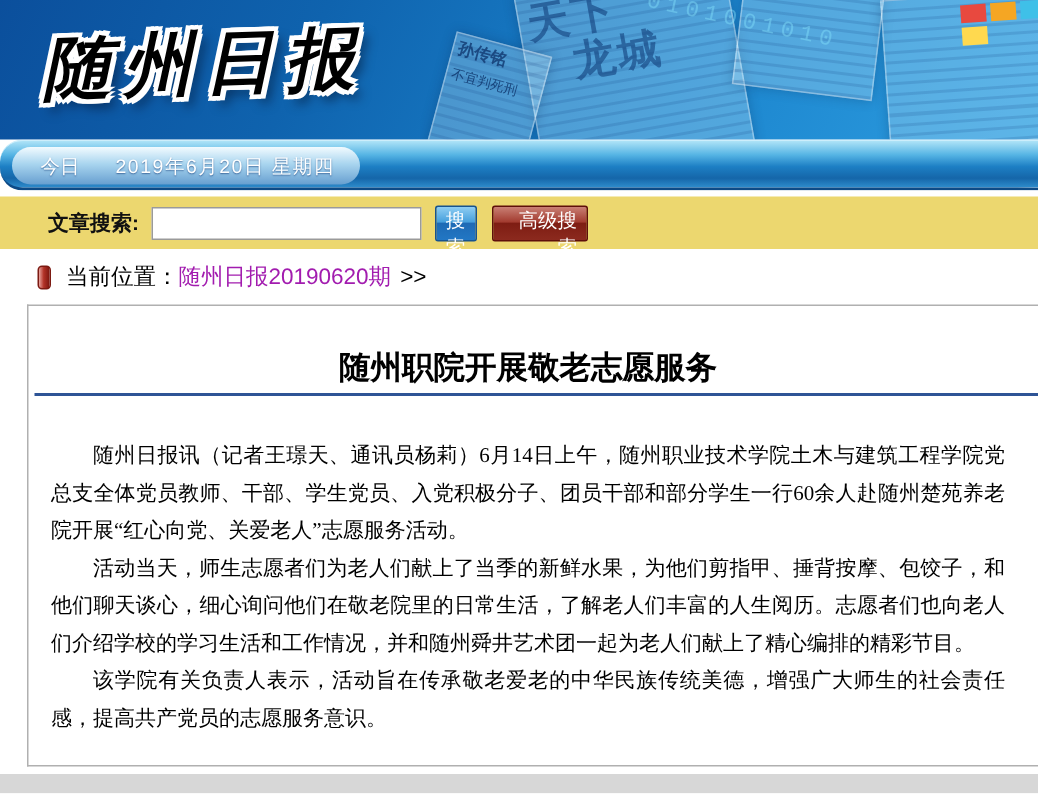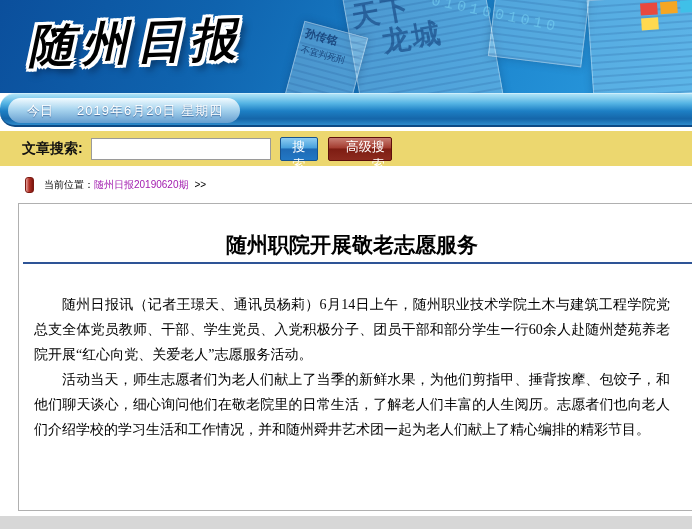--- a/index.html
+++ b/index.html
@@ -40,33 +40,33 @@
   .datepill{position:absolute;left:8px;top:4px;width:232px;height:25px;border-radius:13px;
     background:linear-gradient(180deg,#f2fbff 0%,#a9d5ef 45%,#679fd0 100%);
     display:flex;align-items:center;color:#fff;font-size:13px;
     text-shadow:0 1px 1px rgba(20,60,120,0.65);}
   .today{margin-left:19px;}
   .datetext{margin-left:24px;letter-spacing:1px;}
 
   
   .searchbar{position:absolute;top:131px;left:0;width:692px;height:35px;background:#ecd76f;
     display:flex;align-items:center;}
-  .search-label{margin-left:22px;font-size:14px;font-weight:bold;color:#111;}
+  .search-label{margin-left:32px;font-size:14px;font-weight:bold;color:#111;}
   .search-input{margin-left:8px;width:170px;height:20px;border:1px solid #9a9a9a;background:#fff;
     font-size:13px;padding:0 4px;}
   .btn{height:24px;font-size:13px;color:#fff;border-radius:2px;padding:0 6px;cursor:pointer;
     font-family:"Liberation Sans",sans-serif;}
-  .btn-search{margin-left:9px;width:38px;border:1px solid #17538f;
+  .btn-search{margin-left:9px;width:28px;border:1px solid #17538f;
     background:linear-gradient(180deg,#8ecdf2 0%,#47a0dd 45%,#1e6ab5 50%,#2277c4 100%);}
   .btn-adv{margin-left:10px;width:64px;border:1px solid #5e0f0a;
     background:linear-gradient(180deg,#c97f74 0%,#a33c30 45%,#7e1d13 50%,#8c2a1e 100%);text-align:right;}
 
   
   .breadcrumb{position:absolute;top:166px;left:0;width:692px;height:37px;background:#fff;
-    display:flex;align-items:center;font-size:10px;color:#000;}
+    display:flex;align-items:center;font-size:15px;color:#000;}
   .bc-icon{width:7px;height:14px;margin-left:25px;border-radius:3px;border:1px solid #7c1a12;
     background:linear-gradient(90deg,#e8a49e 0%,#b23227 45%,#7c150e 100%);}
   .bc-text{margin-left:10px;}
   .bc-link{color:#a21caf;text-decoration:none;}
   .bc-sep{margin:0 6px;}
 
   
   .content-box{position:absolute;top:203px;left:18px;width:674px;height:308px;box-sizing:border-box;
     background:#fff;border:1px solid #b0b0b0;border-right:none;overflow:hidden;}
   .article-title{margin:30px 0 0 15px;width:636px;text-align:center;
@@ -129,18 +129,19 @@
     <a class="bc-link" href="#">随州日报20190620期</a>
     <span class="bc-sep">&gt;&gt;</span>
   </div>
 
   <main class="content-box">
     <h1 class="article-title">随州职院开展敬老志愿服务</h1>
     <hr class="title-rule">
     <div class="article-body">
       <p>随州日报讯（记者王璟天、通讯员杨莉）6月14日上午，随州职业技术学院土木与建筑工程学院党总支全体党员教师、干部、学生党员、入党积极分子、团员干部和部分学生一行60余人赴随州楚苑养老院开展“红心向党、关爱老人”志愿服务活动。</p>
       <p>活动当天，师生志愿者们为老人们献上了当季的新鲜水果，为他们剪指甲、捶背按摩、包饺子，和他们聊天谈心，细心询问他们在敬老院里的日常生活，了解老人们丰富的人生阅历。志愿者们也向老人们介绍学校的学习生活和工作情况，并和随州舜井艺术团一起为老人们献上了精心编排的精彩节目。</p>
+      <p>该学院有关负责人表示，活动旨在传承敬老爱老的中华民族传统美德，增强广大师生的社会责任感，提高共产党员的志愿服务意识。</p>
     </div>
   </main>
 
   <div class="footer-strip"></div>
 
 </div>
 
 </body></html>

